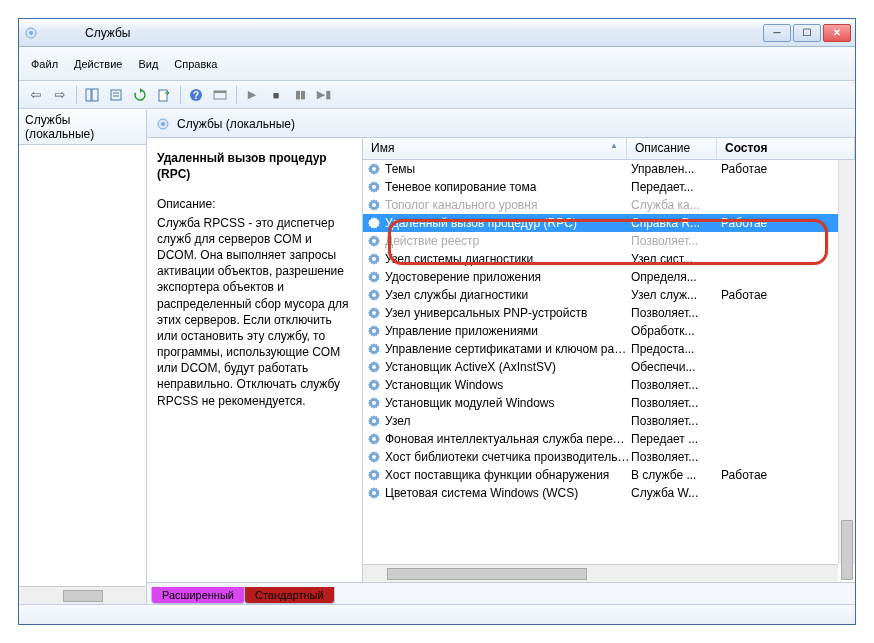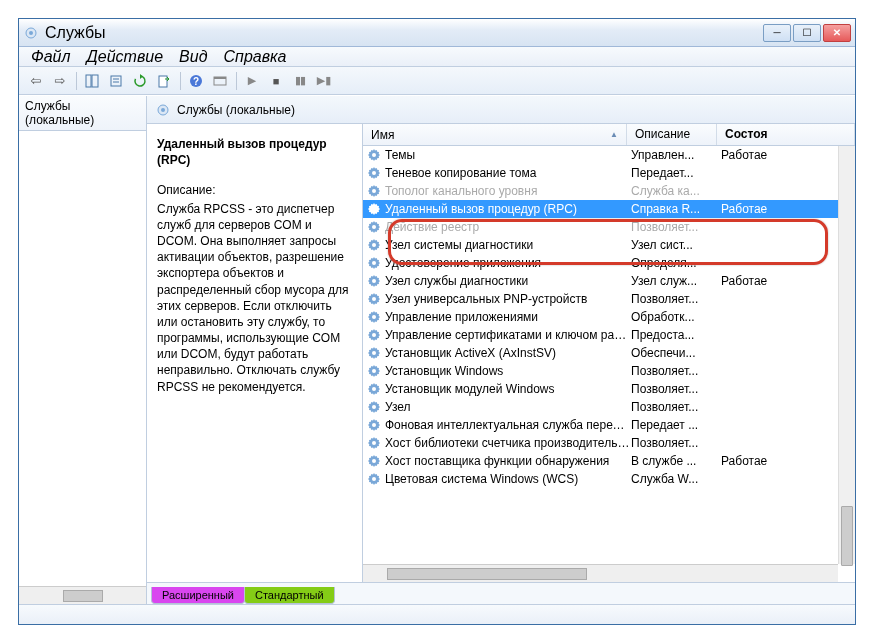--- a/index.html
+++ b/index.html
@@ -1,24 +1,24 @@
 <!DOCTYPE html>
 <html><head>
 <meta charset="utf-8">
 <style>
 * { box-sizing: border-box; margin: 0; padding: 0; font-family: "Segoe UI", Tahoma, sans-serif; }
 body { background: #fff; width: 874px; height: 643px; overflow: hidden; padding: 18px; }
 .window { border: 1px solid #3a6ea5; background: #fff; width: 100%; height: 607px; display: flex; flex-direction: column; }
 .titlebar { height: 28px; background: linear-gradient(#fff,#e3ecf7 40%,#d7e4f2); display: flex; align-items: center; padding: 0 4px; border-bottom: 1px solid #a0b8d8; }
 .title-icon { width: 16px; height: 16px; margin-right: 6px; }
-.title { font-size: 16px; color: #000; flex: 1; }
+.title { font-size: 12px; color: #000; flex: 1; margin-left: 40px; }
 .win-btns { display: flex; gap: 2px; }
 .win-btn { width: 28px; height: 18px; border: 1px solid #7a9ec4; background: linear-gradient(#e9f1fa,#cfe0f4); border-radius: 2px; display:flex; align-items:center; justify-content:center; font-size:10px; font-family: Arial; }
 .win-btn.close { background: linear-gradient(#f5a0a0,#e65a5a); border-color:#c14040; color:#fff; font-weight:bold; }
-.menubar { height: 20px; background: linear-gradient(#f7fafd,#eaf0f8); border-bottom: 1px solid #c0cee0; display:flex; align-items:center; padding: 0 4px; font-size: 16px; font-style: italic; }
+.menubar { height: 34px; background: linear-gradient(#f7fafd,#eaf0f8); border-bottom: 1px solid #c0cee0; display:flex; align-items:center; padding: 0 4px; font-size: 11px; }
 .menu-item { padding: 2px 8px; cursor: default; }
 .toolbar { height: 28px; background: linear-gradient(#f4f8fc,#e6eef8); border-bottom: 1px solid #c0cee0; display:flex; align-items:center; padding: 0 6px; gap: 2px; }
 .tbtn { width: 22px; height: 22px; display:flex; align-items:center; justify-content:center; border:1px solid transparent; border-radius:2px; }
 .tbtn.sep { width: 6px; border:none; pointer-events:none; }
 .tbtn.sep::before { content:""; width:1px; height:18px; background:#bcc8d8; }
 .tbtn svg, .tbtn span { pointer-events:none; }
 .arrow { font-size: 13px; color:#555; }
 .body { flex:1; display:flex; background:#fff; border-top:1px solid #fff; overflow:hidden; }
 .tree { width: 128px; border-right: 1px solid #c0cee0; display:flex; flex-direction:column; }
 .tree-head { padding: 3px 6px; font-size: 12px; border-bottom:1px solid #c0cee0; background:linear-gradient(#fafcfe,#eef3fa);}
@@ -29,40 +29,40 @@
 .main { flex:1; display:flex; flex-direction:column; }
 .main-head { height: 28px; background: linear-gradient(#f4f8fc,#e6eef8); border-bottom:1px solid #c0cee0; display:flex; align-items:center; padding:0 8px; font-size:12px; gap:6px;}
 .split { flex:1; display:flex; overflow:hidden; }
 .desc-pane { width: 215px; padding: 12px 10px 0 10px; font-size: 12px; line-height: 1.35; }
 .desc-pane .stitle { font-weight: bold; margin-bottom: 14px; }
 .desc-pane .hdr { margin-bottom: 2px; }
 .desc-pane .body-text { }
 .list-pane { flex:1; border-left:1px solid #c0cee0; display:flex; flex-direction:column; position:relative; }
 .cols { height: 22px; background: linear-gradient(#fafcfe,#eef3fa); border-bottom:1px solid #c0cee0; display:flex; font-size:12px; }
 .col { border-right:1px solid #d2dce8; padding: 3px 8px; overflow:hidden; white-space:nowrap; }
-.col.name { flex:0 0 264px; display:flex; align-items:center; }
+.col.name { flex:0 0 264px; display:flex; align-items:flex-start; }
 .col.name .sort { margin-left:auto; font-size:8px; color:#6a8cb5; }
 .col.desc { flex:0 0 90px; }
 .col.stat { flex:1;font-weight:bold; }
 .rows { flex:1; overflow:hidden; font-size:12px; position:relative; }
 .row { height: 18px; display:flex; align-items:center; padding-left:4px; white-space:nowrap; }
 .row .svc-icon { width:14px; height:14px; margin-right:4px; flex-shrink:0; }
 .row .n { flex:0 0 246px; overflow:hidden; text-overflow:ellipsis; }
 .row .d { flex:0 0 90px; overflow:hidden; text-overflow:ellipsis; }
 .row .s { flex:1; overflow:hidden; text-overflow:ellipsis; }
 .row.sel { background:#3399ff; color:#fff; }
 .row.sel .gear-body{ fill:#fff;}
 .row.faded { color:#aaa; }
 .callout { position:absolute; border:3px solid #d43a2a; border-radius:14px; pointer-events:none; left:388px; top:219px; width:440px; height:46px; box-shadow: 0 0 2px rgba(0,0,0,.3);}
 .vscroll { position:absolute; right:0; top:22px; bottom:18px; width:17px; background:#f0f0f0; border-left:1px solid #ddd;}
 .vscroll .vthumb { position:absolute; top:360px; left:2px; right:2px; height:60px; background:#cdcdcd; border:1px solid #aaa; border-radius:1px;}
 .hscroll2 { position:absolute; bottom:0; left:0; right:17px; height:18px; background:#efefef; border-top:1px solid #ccc; display:flex; align-items:center; }
 .hscroll2 .thumb { width:200px; height:12px; background:#cdcdcd; border:1px solid #aaa; margin-left:24px; }
 .tabs { height: 22px; background:#f4f8fc; border-top:1px solid #c0cee0; display:flex; align-items:flex-end; padding-left:4px; font-size:11px; }
-.tab { padding: 2px 10px; border:1px solid #b5c3d6; border-top:none; border-bottom-left-radius:4px; border-bottom-right-radius:4px; background:#84cc16; margin-right:-1px; position:relative;}
+.tab { padding: 2px 10px; border:1px solid #b5c3d6; border-top:none; border-bottom-left-radius:4px; border-bottom-right-radius:4px; background:#b91c1c; margin-right:-1px; position:relative;}
 .tab.inactive { background:#d946ef; }
 .statusbar { height: 20px; background:linear-gradient(#f7fafd,#eaf0f8); border-top:1px solid #c0cee0; }
 .gear-body { fill:#7aa8d8; }
 </style>
 </head>
 <body>
 
 <div class="window">
   <div class="titlebar">
     <svg class="title-icon" viewBox="0 0 16 16">

